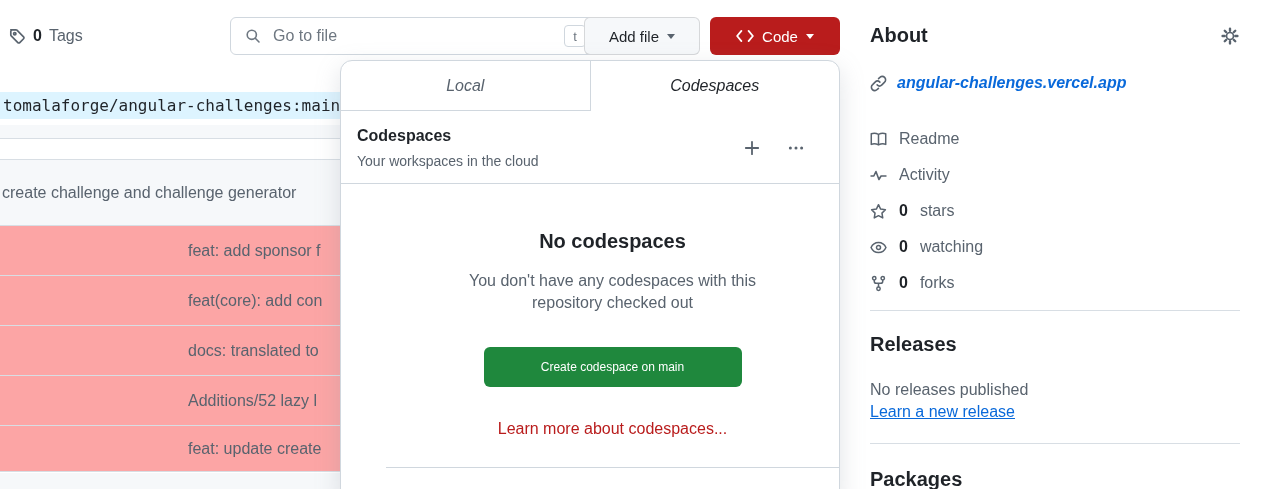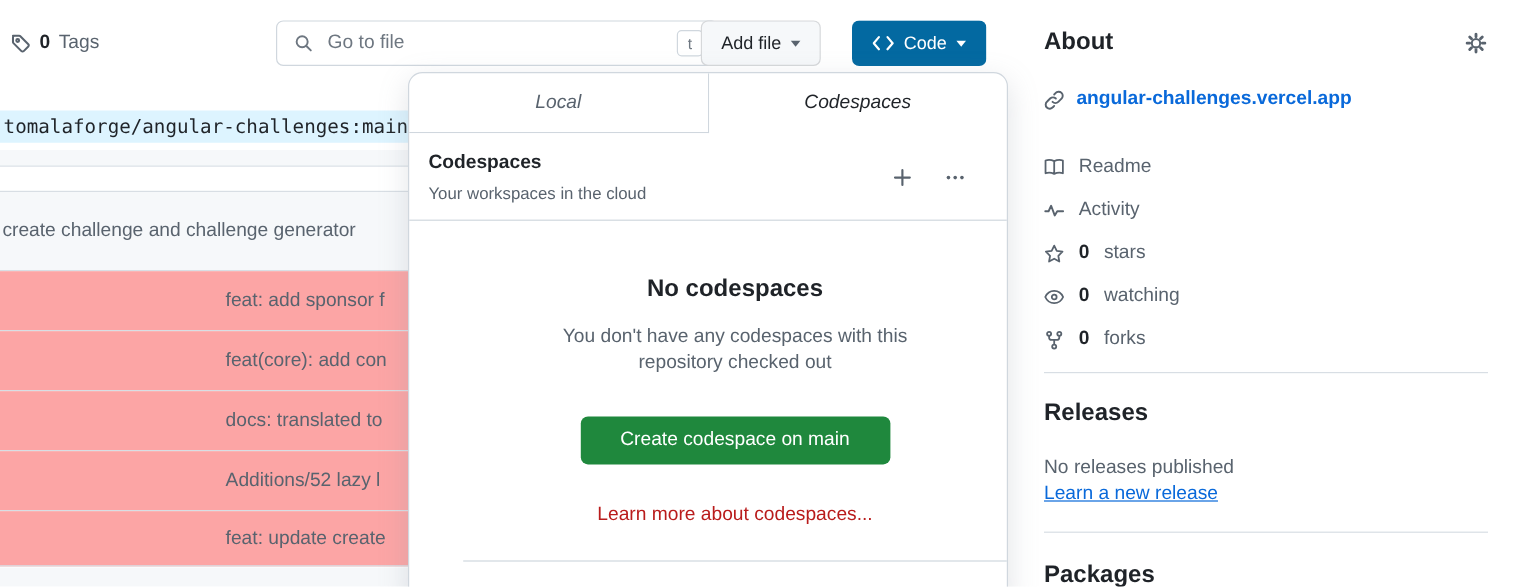--- a/index.html
+++ b/index.html
@@ -29,26 +29,26 @@
   .kbd {
     min-width: 22px; height: 22px; border: 1px solid #d0d7de; border-radius: 4px;
     color: #6e7781; font-size: 13px; display: flex; align-items: center; justify-content: center;
   }
 
   .btn {
     height: 38px; border-radius: 6px; display: inline-flex; align-items: center;
     justify-content: center; gap: 8px; font-size: 15px; cursor: pointer; border: 1px solid transparent;
   }
   .btn-default {
-    left: 584px; top: 17px; width: 100px;
+    left: 584px; top: 17px; width: 116px;
     background: #f6f8fa; border-color: rgba(31,35,40,0.15); color: #1f2328; font-weight: 500;
   }
   .btn-primary {
-    left: 710px; top: 17px; width: 112px;
-    background: #0369a1; color: #fff; font-weight: 500;
+    left: 710px; top: 17px; width: 130px;
+    background: #b91c1c; color: #fff; font-weight: 500;
   }
   .caret { width: 0; height: 0; border-left: 4px solid transparent; border-right: 4px solid transparent; border-top: 5px solid #59636e; }
   .caret.white { border-top-color: #fff; }
 
   
   .snippet-row { left: -6px; top: 92px; display: flex; align-items: center; gap: 8px; }
   .snippet-pill {
     background: #ddf4ff; border-radius: 6px; padding: 4px 9px;
     font-family: "DejaVu Sans Mono", "Liberation Mono", monospace;
     font-size: 16px; color: #1f2328;
@@ -90,30 +90,30 @@
   .panel-header .subtitle { font-size: 14px; color: #59636e; margin-top: 8px; }
   .icon-btn { position: absolute; top: 28px; width: 18px; height: 18px; cursor: pointer; }
   .icon-plus { left: 402px; }
   .icon-kebab { left: 446px; }
   .empty { text-align: center; padding-left: 45px; }
   .empty-title { margin-top: 46px; font-size: 20px; font-weight: 700; color: #1f2328; }
   .empty-desc { margin-top: 17px; font-size: 16px; color: #59636e; line-height: 22px; }
   .create-btn {
     margin: 33px auto 0 auto; width: 258px; height: 40px; display: flex;
     align-items: center; justify-content: center; background: #1f883d; color: #fff;
-    font-size: 16px; border-radius: 6px; cursor: pointer;
+    font-size: 12px; border-radius: 6px; cursor: pointer;
   }
   .learn-link { margin-top: 33px; font-size: 16px; color: #b91c1c; cursor: pointer; display: inline-block; }
   .panel-footer-divider { margin-top: 29px; border-top: 1px solid #d0d7de; height: 12px; }
 
   
   .sidebar { left: 870px; top: 0; width: 370px; height: 489px; }
   .about-title { position: absolute; left: 0; top: 24px; font-size: 20px; font-weight: 700; }
   .gear { position: absolute; left: 351px; top: 27px; width: 18px; height: 18px; cursor: pointer; }
-  .website-row { position: absolute; left: 0; top: 74px; display: flex; align-items: center; gap: 10px; }
+  .website-row { position: absolute; left: 0; top: 74px; display: flex; align-items: center; gap: 10px; font-style: italic; }
   .website-link { font-size: 16px; font-weight: 700; color: #0969da; cursor: pointer; }
   .meta-list { position: absolute; left: 0; top: 112px; width: 100%; }
   .meta-item { height: 36px; display: flex; align-items: flex-end; gap: 12px; font-size: 16px; color: #59636e; cursor: pointer; }
   .meta-item .cnt { font-weight: 700; color: #1f2328; }
   .meta-item .cnt:empty { display: none; }
   .sb-divider { position: absolute; left: 0; width: 370px; border-top: 1px solid #d8dee4; }
   .releases-title { position: absolute; left: 0; top: 333px; font-size: 20px; font-weight: 700; }
   .releases-empty { position: absolute; left: 0; top: 381px; font-size: 16px; color: #59636e; }
   .releases-link { position: absolute; left: 0; top: 403px; font-size: 16px; color: #0969da; text-decoration: underline; cursor: pointer; }
   .packages-title { position: absolute; left: 0; top: 468px; font-size: 20px; font-weight: 700; }

